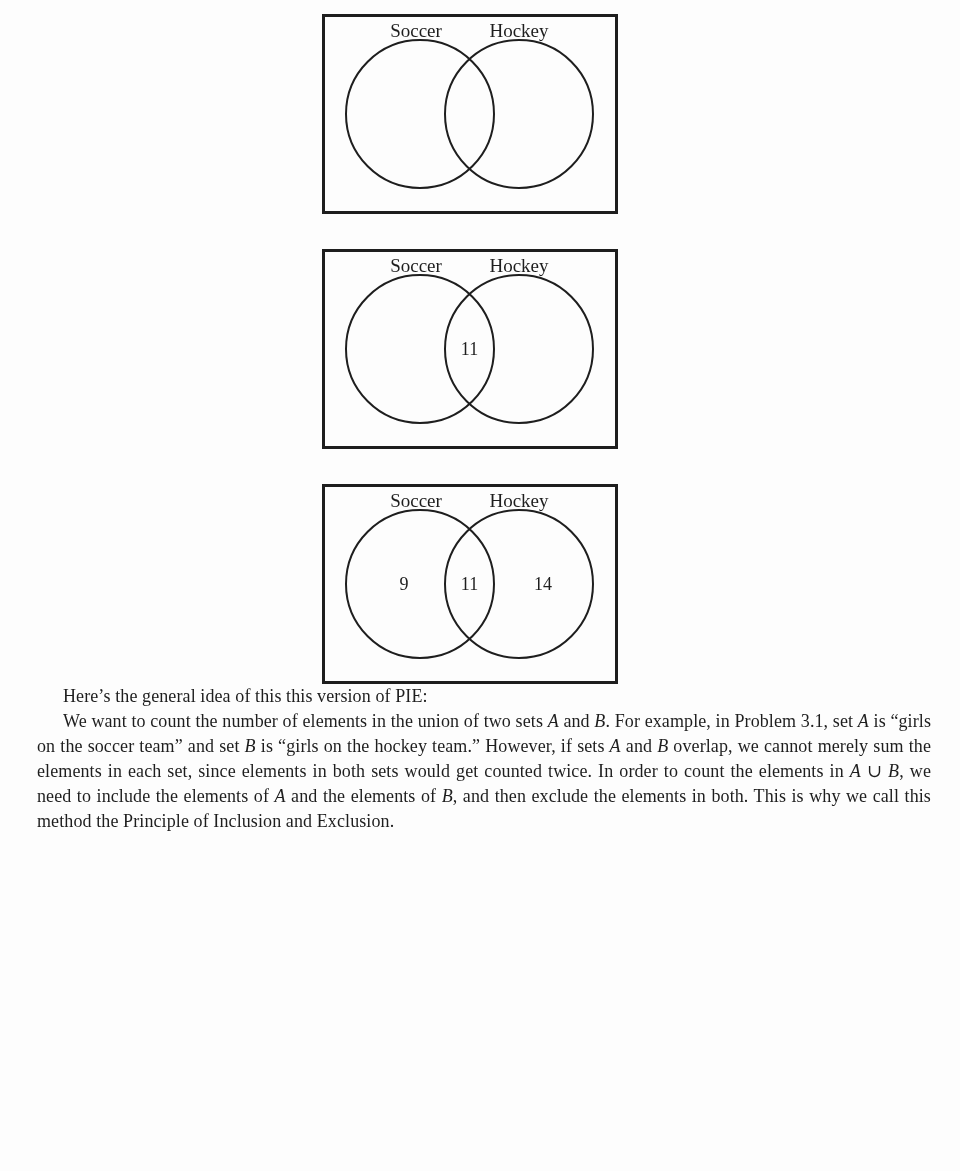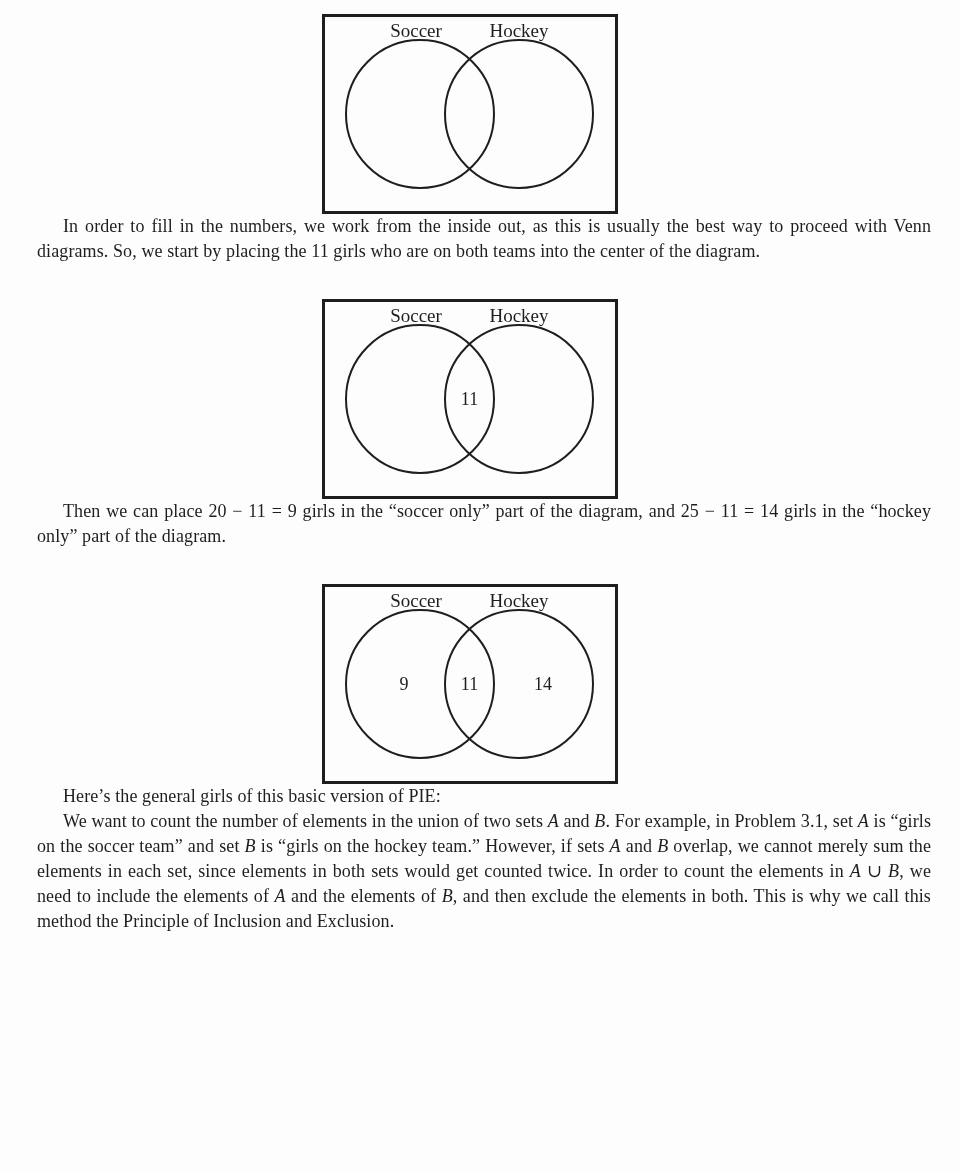--- a/index.html
+++ b/index.html
@@ -70,48 +70,46 @@
       <circle cx="98" cy="100" r="74" fill="none" stroke="#1e1e1e" stroke-width="2"></circle>
       <circle cx="197" cy="100" r="74" fill="none" stroke="#1e1e1e" stroke-width="2"></circle>
       <text class="diagram-label" x="94" y="23" text-anchor="middle">Soccer</text>
       <text class="diagram-label" x="197" y="23" text-anchor="middle">Hockey</text>
       <text class="diagram-value" x="82" y="106" text-anchor="middle"></text>
       <text class="diagram-value" x="147.5" y="106" text-anchor="middle"></text>
       <text class="diagram-value" x="221" y="106" text-anchor="middle"></text>
     </svg>
   </div>
 
-  <p class="body-par indent p1">In order to fill in the numbers, we work from the inside out, as this is usually the best way to proceed with Venn diagrams.  So, we start by placing the 11 girls who are on both teams into the center of the diagram.</p>
 
   <div class="figure fig2">
     <svg width="296" height="200" viewBox="0 0 296 200">
       <rect x="1.5" y="1.5" width="293" height="197" fill="none" stroke="#1e1e1e" stroke-width="3"></rect>
       <circle cx="98" cy="100" r="74" fill="none" stroke="#1e1e1e" stroke-width="2"></circle>
       <circle cx="197" cy="100" r="74" fill="none" stroke="#1e1e1e" stroke-width="2"></circle>
       <text class="diagram-label" x="94" y="23" text-anchor="middle">Soccer</text>
       <text class="diagram-label" x="197" y="23" text-anchor="middle">Hockey</text>
       <text class="diagram-value" x="82" y="106" text-anchor="middle"></text>
       <text class="diagram-value" x="147.5" y="106" text-anchor="middle">11</text>
       <text class="diagram-value" x="221" y="106" text-anchor="middle"></text>
     </svg>
   </div>
 
-  <p class="body-par indent p2">Then we can place 20 − 11 = 9 girls in the “soccer only” part of the diagram, and 25 − 11 = 14 girls in the “hockey only” part of the diagram.</p>
 
   <div class="figure fig3">
     <svg width="296" height="200" viewBox="0 0 296 200">
       <rect x="1.5" y="1.5" width="293" height="197" fill="none" stroke="#1e1e1e" stroke-width="3"></rect>
       <circle cx="98" cy="100" r="74" fill="none" stroke="#1e1e1e" stroke-width="2"></circle>
       <circle cx="197" cy="100" r="74" fill="none" stroke="#1e1e1e" stroke-width="2"></circle>
       <text class="diagram-label" x="94" y="23" text-anchor="middle">Soccer</text>
       <text class="diagram-label" x="197" y="23" text-anchor="middle">Hockey</text>
       <text class="diagram-value" x="82" y="106" text-anchor="middle">9</text>
       <text class="diagram-value" x="147.5" y="106" text-anchor="middle">11</text>
       <text class="diagram-value" x="221" y="106" text-anchor="middle">14</text>
     </svg>
   </div>
 
 
-  <p class="body-par indent p4">Here’s the general girls of this basic version of PIE:</p>
+  <p class="body-par indent p4">Here’s the general idea of this this version of PIE:</p>
 
   <p class="body-par indent p5">We want to count the number of elements in the union of two sets <i>A</i> and <i>B</i>.  For example, in Problem 3.1, set <i>A</i> is “girls on the soccer team” and set <i>B</i> is “girls on the hockey team.”  However, if sets <i>A</i> and <i>B</i> overlap, we cannot merely sum the elements in each set, since elements in both sets would get counted twice.  In order to count the elements in <i>A</i> ∪ <i>B</i>, we need to <b>include</b> the elements of <i>A</i> and the elements of <i>B</i>, and then <b>exclude</b> the elements in both.  This is why we call this method the Principle of Inclusion and Exclusion.</p>
 
 </div>
 
 </body></html>

